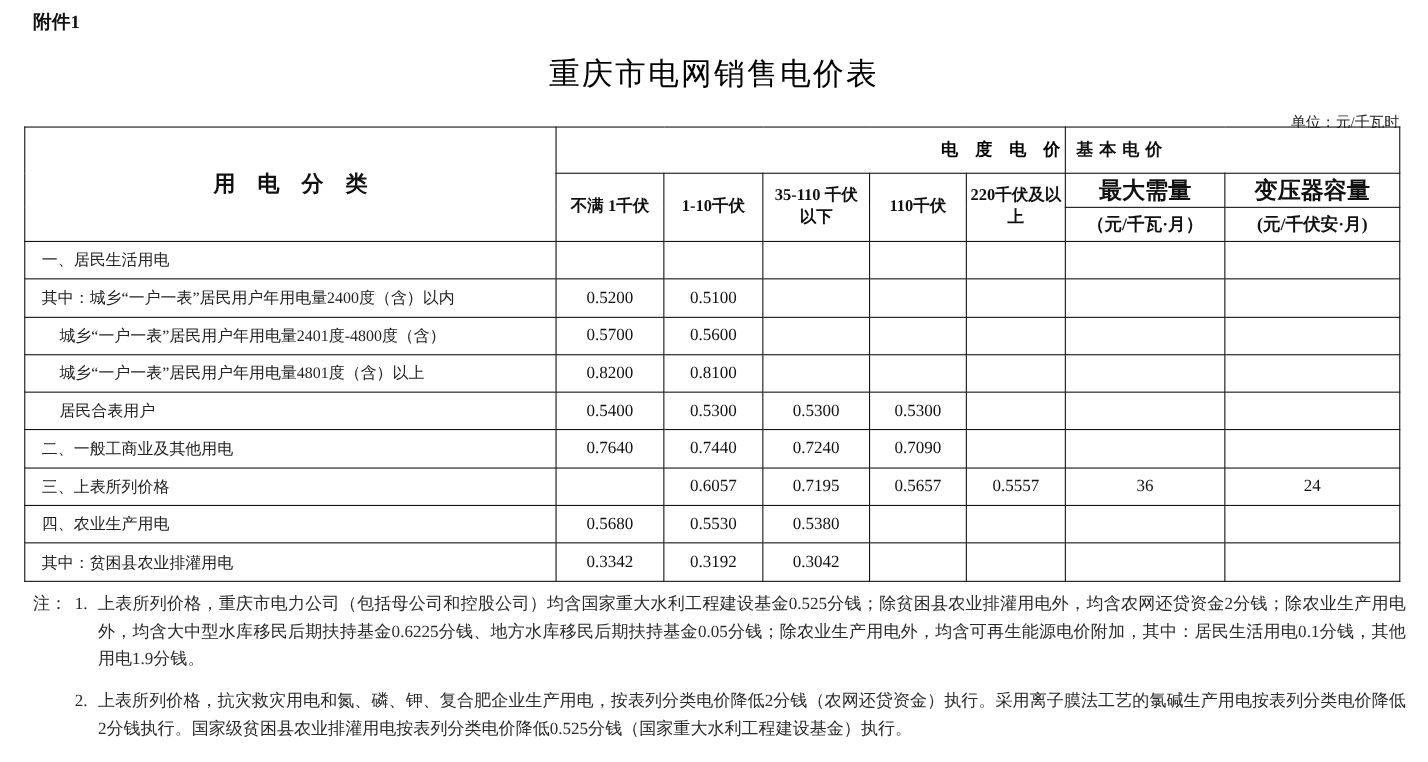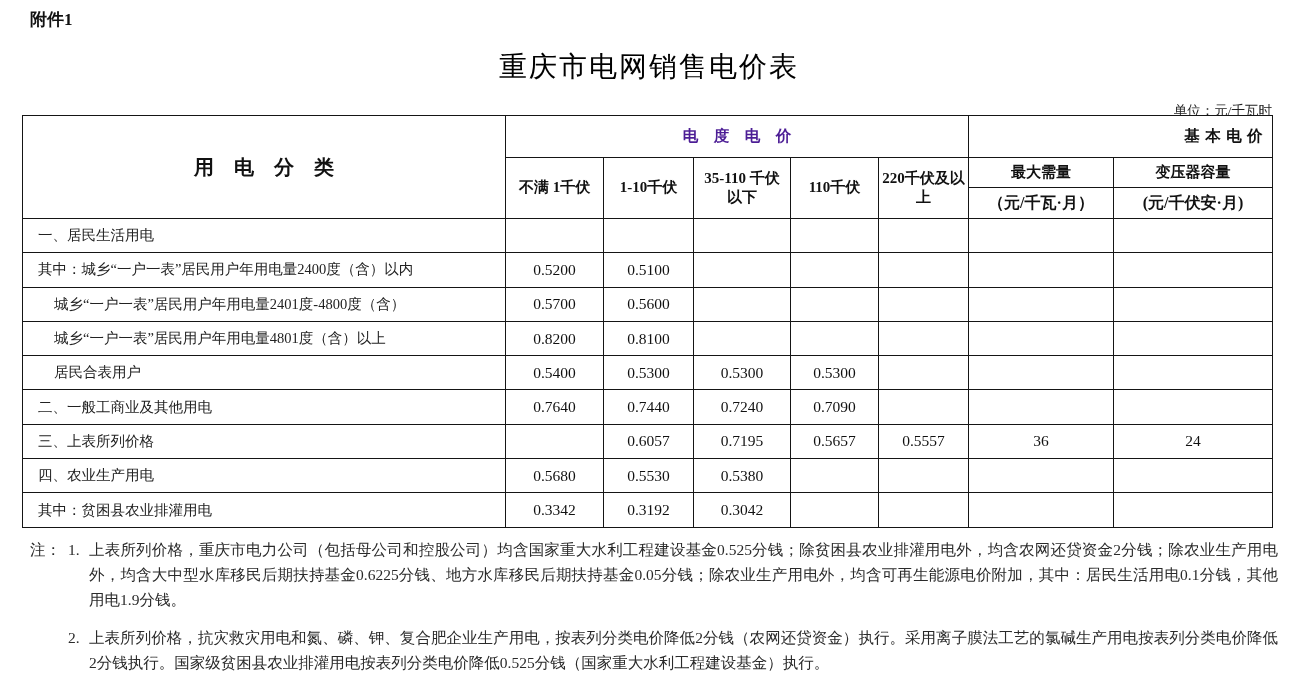--- a/index.html
+++ b/index.html
@@ -33,24 +33,24 @@
     padding:1px 4px;
     overflow:hidden;
     background:#fff;
   }
   tr.hr1{height:42px;}
   tr.hr2{height:30px;}
   tr.hr3{height:31px;}
   tbody tr.data-row{height:34.3px;}
 
   th.hdr-cls{font-size:20px;font-weight:bold;text-align:center;color:#111;}
-  th.hdr-grp{font-size:15.5px;font-weight:bold;text-align:center;color:#4c1d95;}
-  th.hdr-grp-basic{font-size:15.5px;font-weight:bold;text-align:right;letter-spacing:0.35em;text-indent:0.35em;color:#111;}
+  th.hdr-grp{font-size:15.5px;font-weight:bold;text-align:right;color:#000000;}
+  th.hdr-grp-basic{font-size:15.5px;font-weight:bold;text-align:left;letter-spacing:0.35em;text-indent:0.35em;color:#111;}
   th.hdr-volt{font-size:15px;font-weight:bold;text-align:center;line-height:1.3;padding:2px 3px;color:#111;}
-  th.hdr-basic{font-size:15px;font-weight:bold;text-align:center;color:#111;}
+  th.hdr-basic{font-size:21px;font-weight:bold;text-align:center;color:#111;}
   th.hdr-unit{font-size:16px;font-weight:bold;text-align:center;color:#111;}
 
   td.lbl{font-size:14.5px;text-align:left;padding:2px 2px 2px 15px;color:#222;white-space:nowrap;}
   td.lbl.indent{padding-left:31px;}
   td.val{font-size:15.5px;text-align:center;color:#111;}
 
   .notes{
     position:absolute;left:30px;top:537px;width:1248px;
     font-size:15.5px;line-height:25px;color:#2a2a2a;
   }

